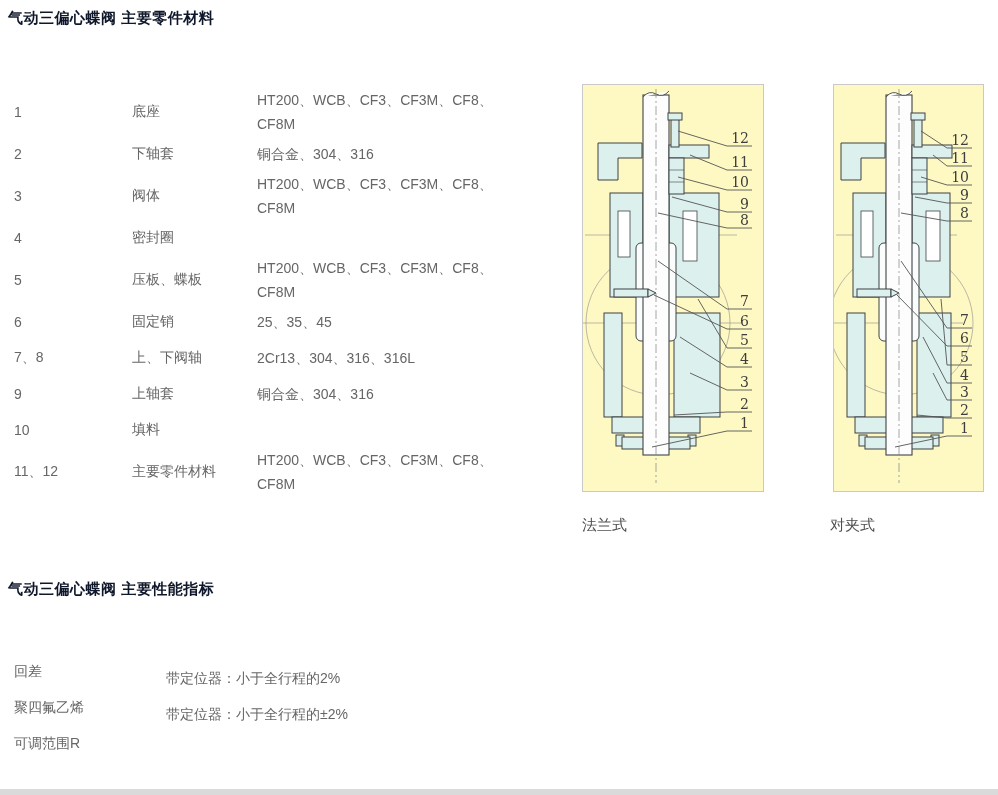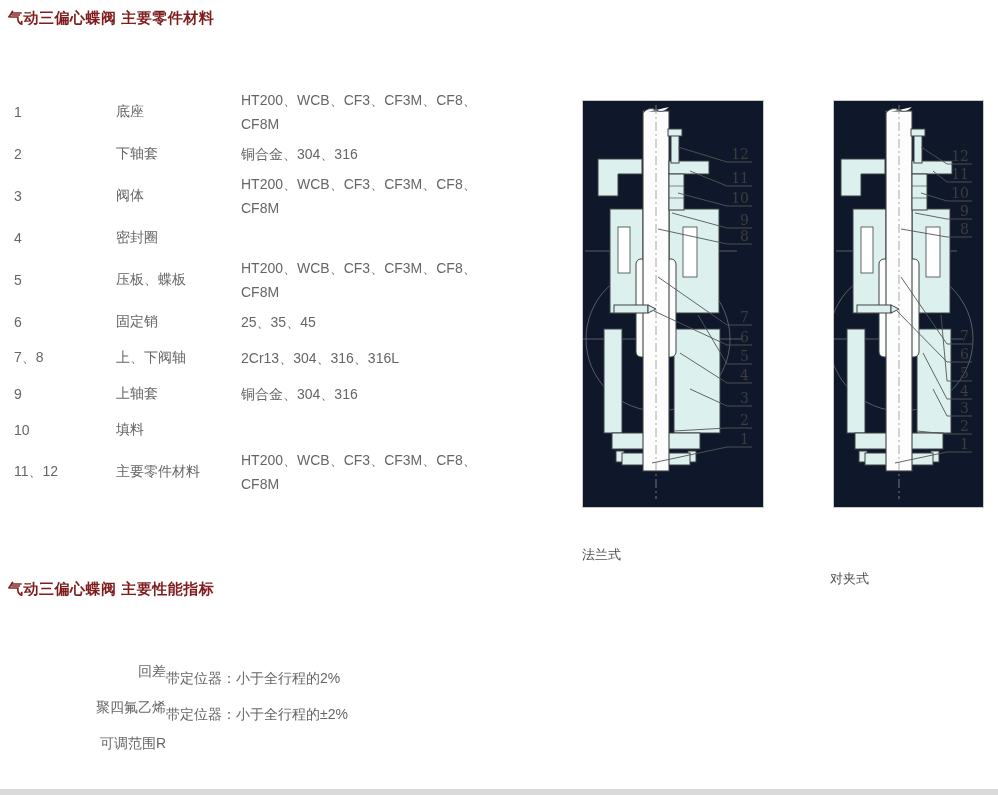--- a/index.html
+++ b/index.html
@@ -4,51 +4,51 @@
 <style>
   html,body{margin:0;padding:0;}
   body{
     width:998px;height:795px;position:relative;overflow:hidden;
     background:#ffffff;
     font-family:"Liberation Sans","DejaVu Sans",sans-serif;
     color:#666666;font-size:14px;
   }
   .sec-title{
     position:absolute;left:8px;
-    font-size:15px;font-weight:bold;color:#7f1d1d;letter-spacing:.5px;
+    font-size:15px;font-weight:bold;color:#0f172a;letter-spacing:.5px;
   }
   #title1{top:9px;}
   #title2{top:580px;}
 
   
   #parts-table{position:absolute;left:0;top:88px;width:575px;}
   .p-row{display:flex;align-items:center;min-height:36px;}
   .p-num{width:116px;padding-left:14px;box-sizing:border-box;flex:none;}
-  .p-name{width:125px;flex:none;}
+  .p-name{width:125px;flex:none;margin-left:16px;}
   .p-mat{width:305px;flex:none;line-height:24px;white-space:pre-line;}
 
   
   #perf-table{position:absolute;left:0;top:654px;width:560px;}
   .f-row{display:flex;align-items:center;min-height:36px;}
-  .f-name{width:166px;padding-left:8px;box-sizing:border-box;flex:none;text-align:right;}
+  .f-name{width:166px;padding-left:14px;box-sizing:border-box;flex:none;}
   .f-val{flex:1;margin-top:13px;}
 
   
   .diagram{
-    position:absolute;top:100px;height:406px;background:#0f172a;
+    position:absolute;top:84px;height:406px;background:#fef9c3;
     border:1px solid #c9c9c9;box-sizing:content-box;
   }
   #diagram-flange{left:582px;width:180px;}
   #diagram-wafer{left:833px;width:149px;}
   .diagram svg{display:block;}
   .dia-caption{
-    position:absolute;top:546px;font-size:13px;color:#4e4e4e;
+    position:absolute;top:516px;font-size:15px;color:#4e4e4e;
   }
   #caption-flange{left:582px;}
-  #caption-wafer{left:830px;margin-top:24px;}
+  #caption-wafer{left:830px;}
 
   #bottom-strip{
     position:absolute;left:0;bottom:0;width:998px;height:6px;background:#dadada;
   }
 </style>
 </head>
 <body>
 
 <div id="title1" class="sec-title">气动三偏心蝶阀 主要零件材料</div>
 

